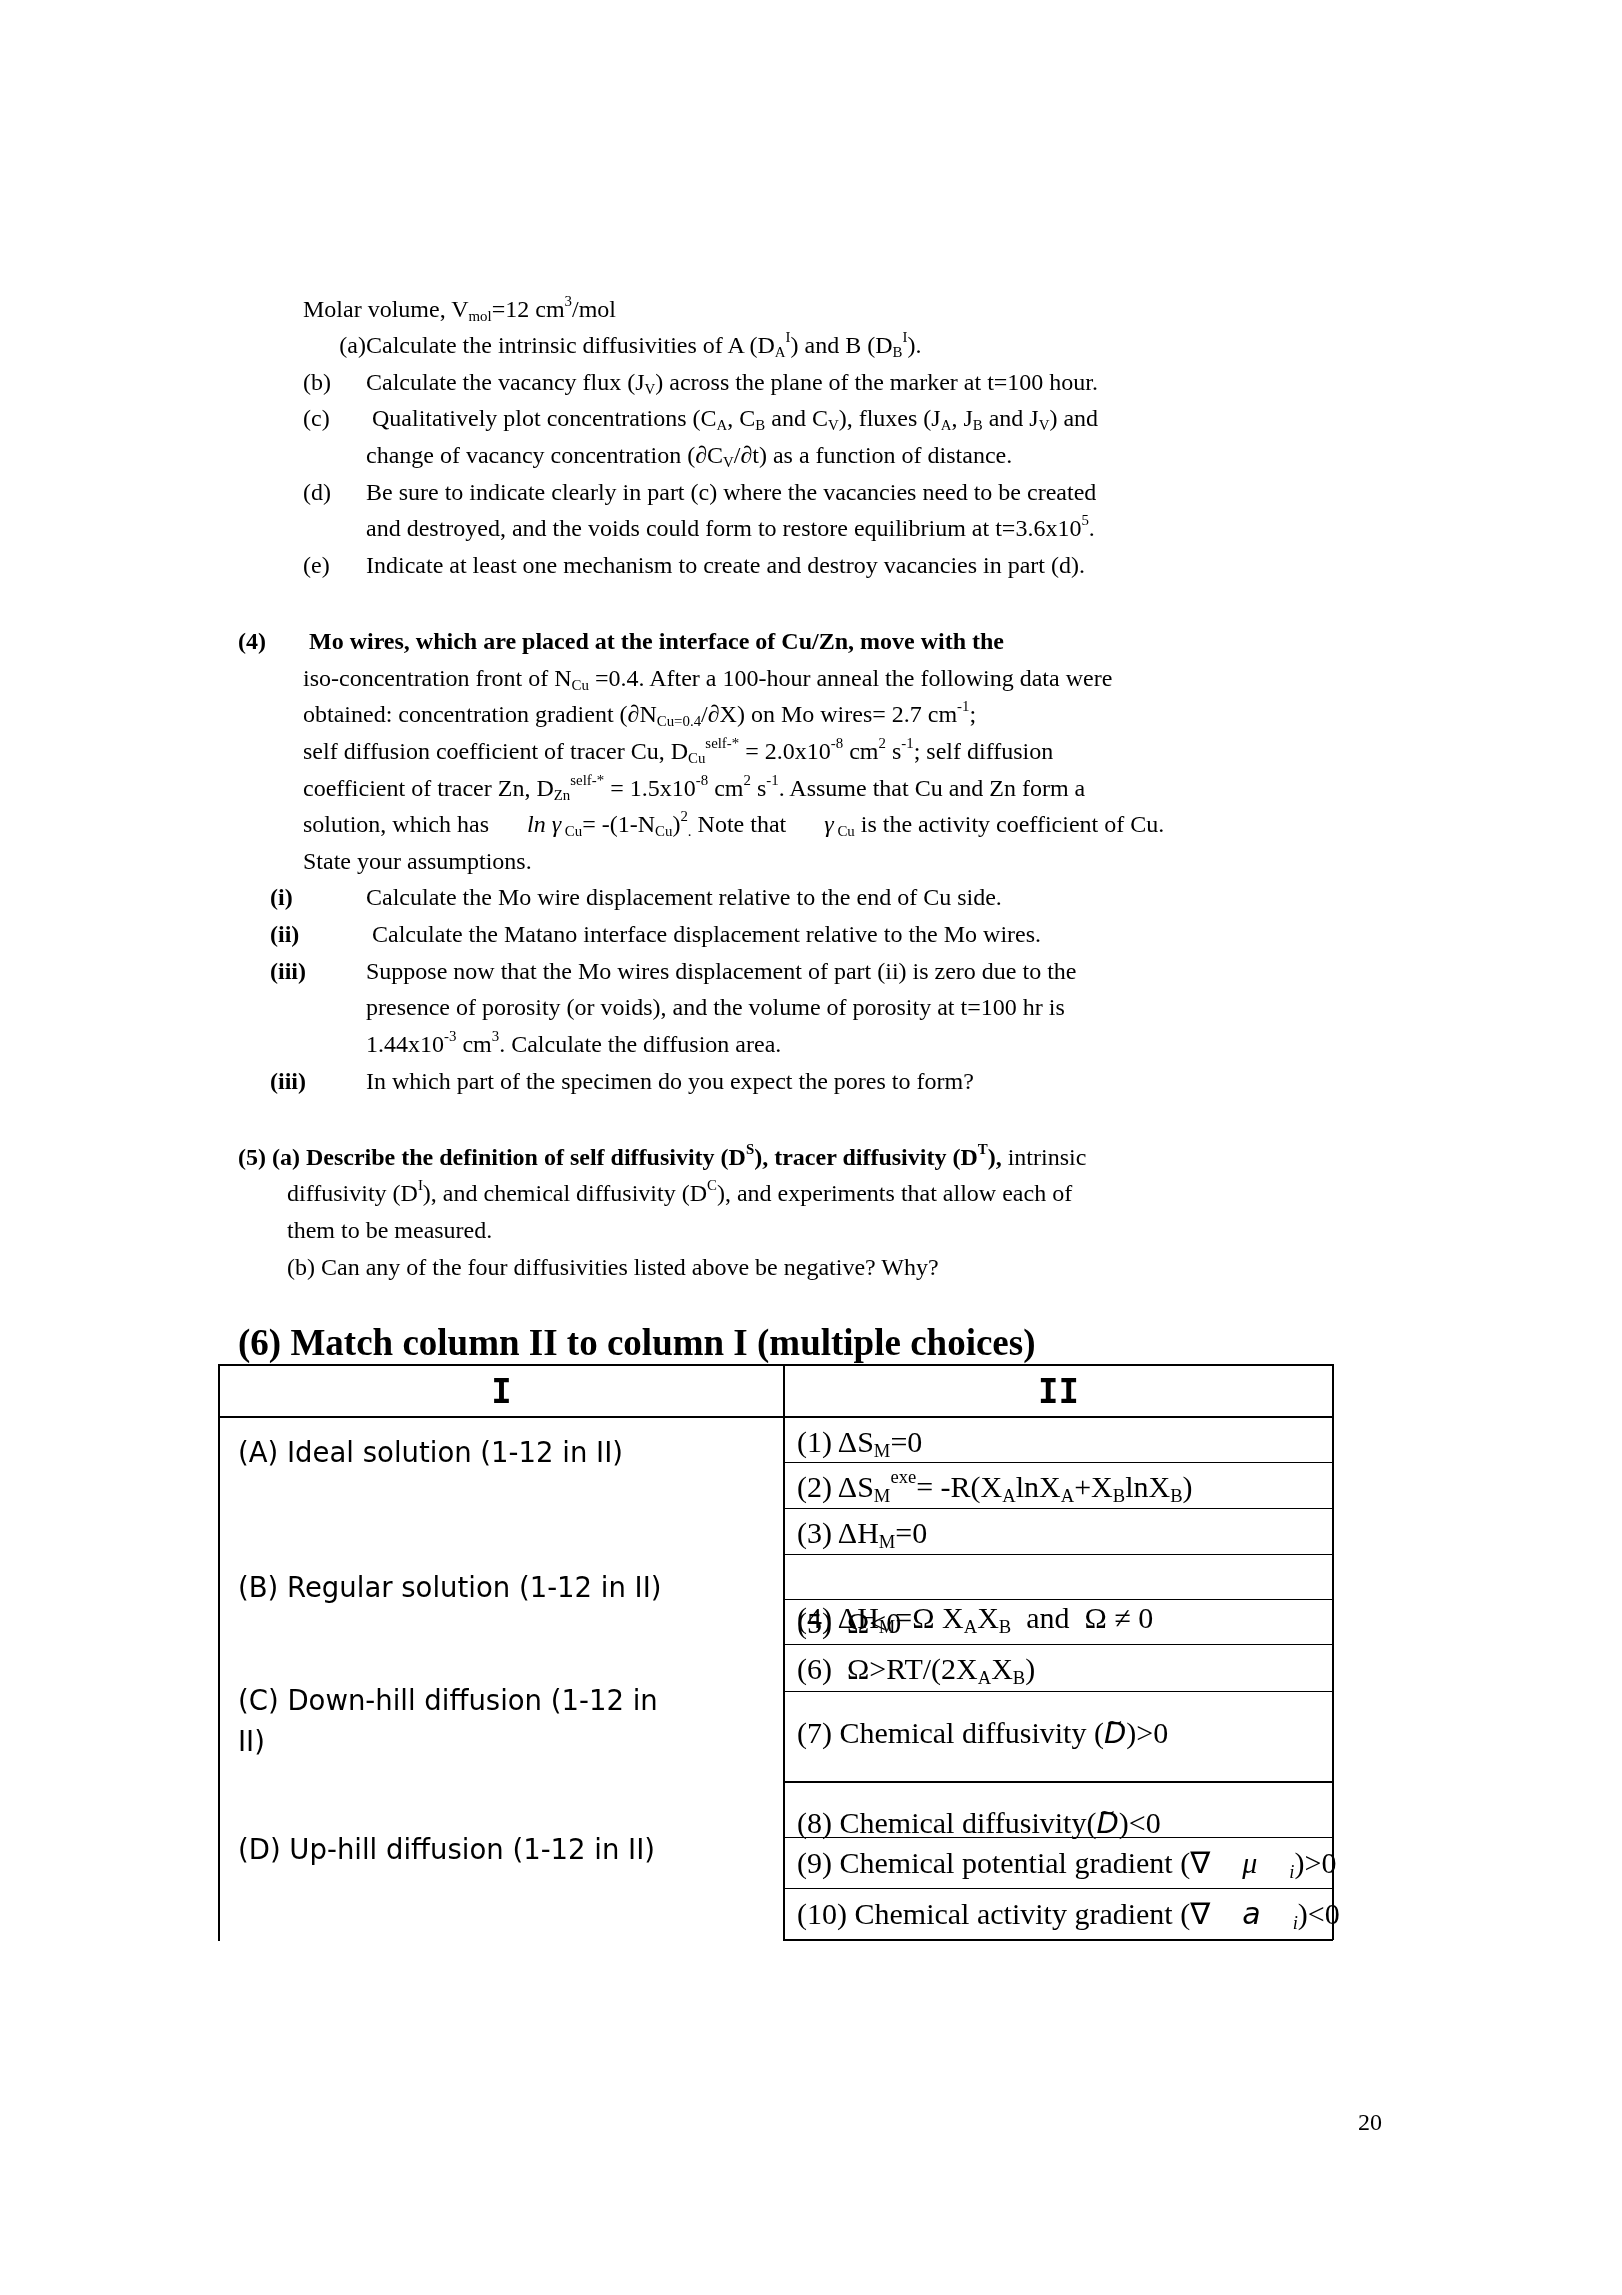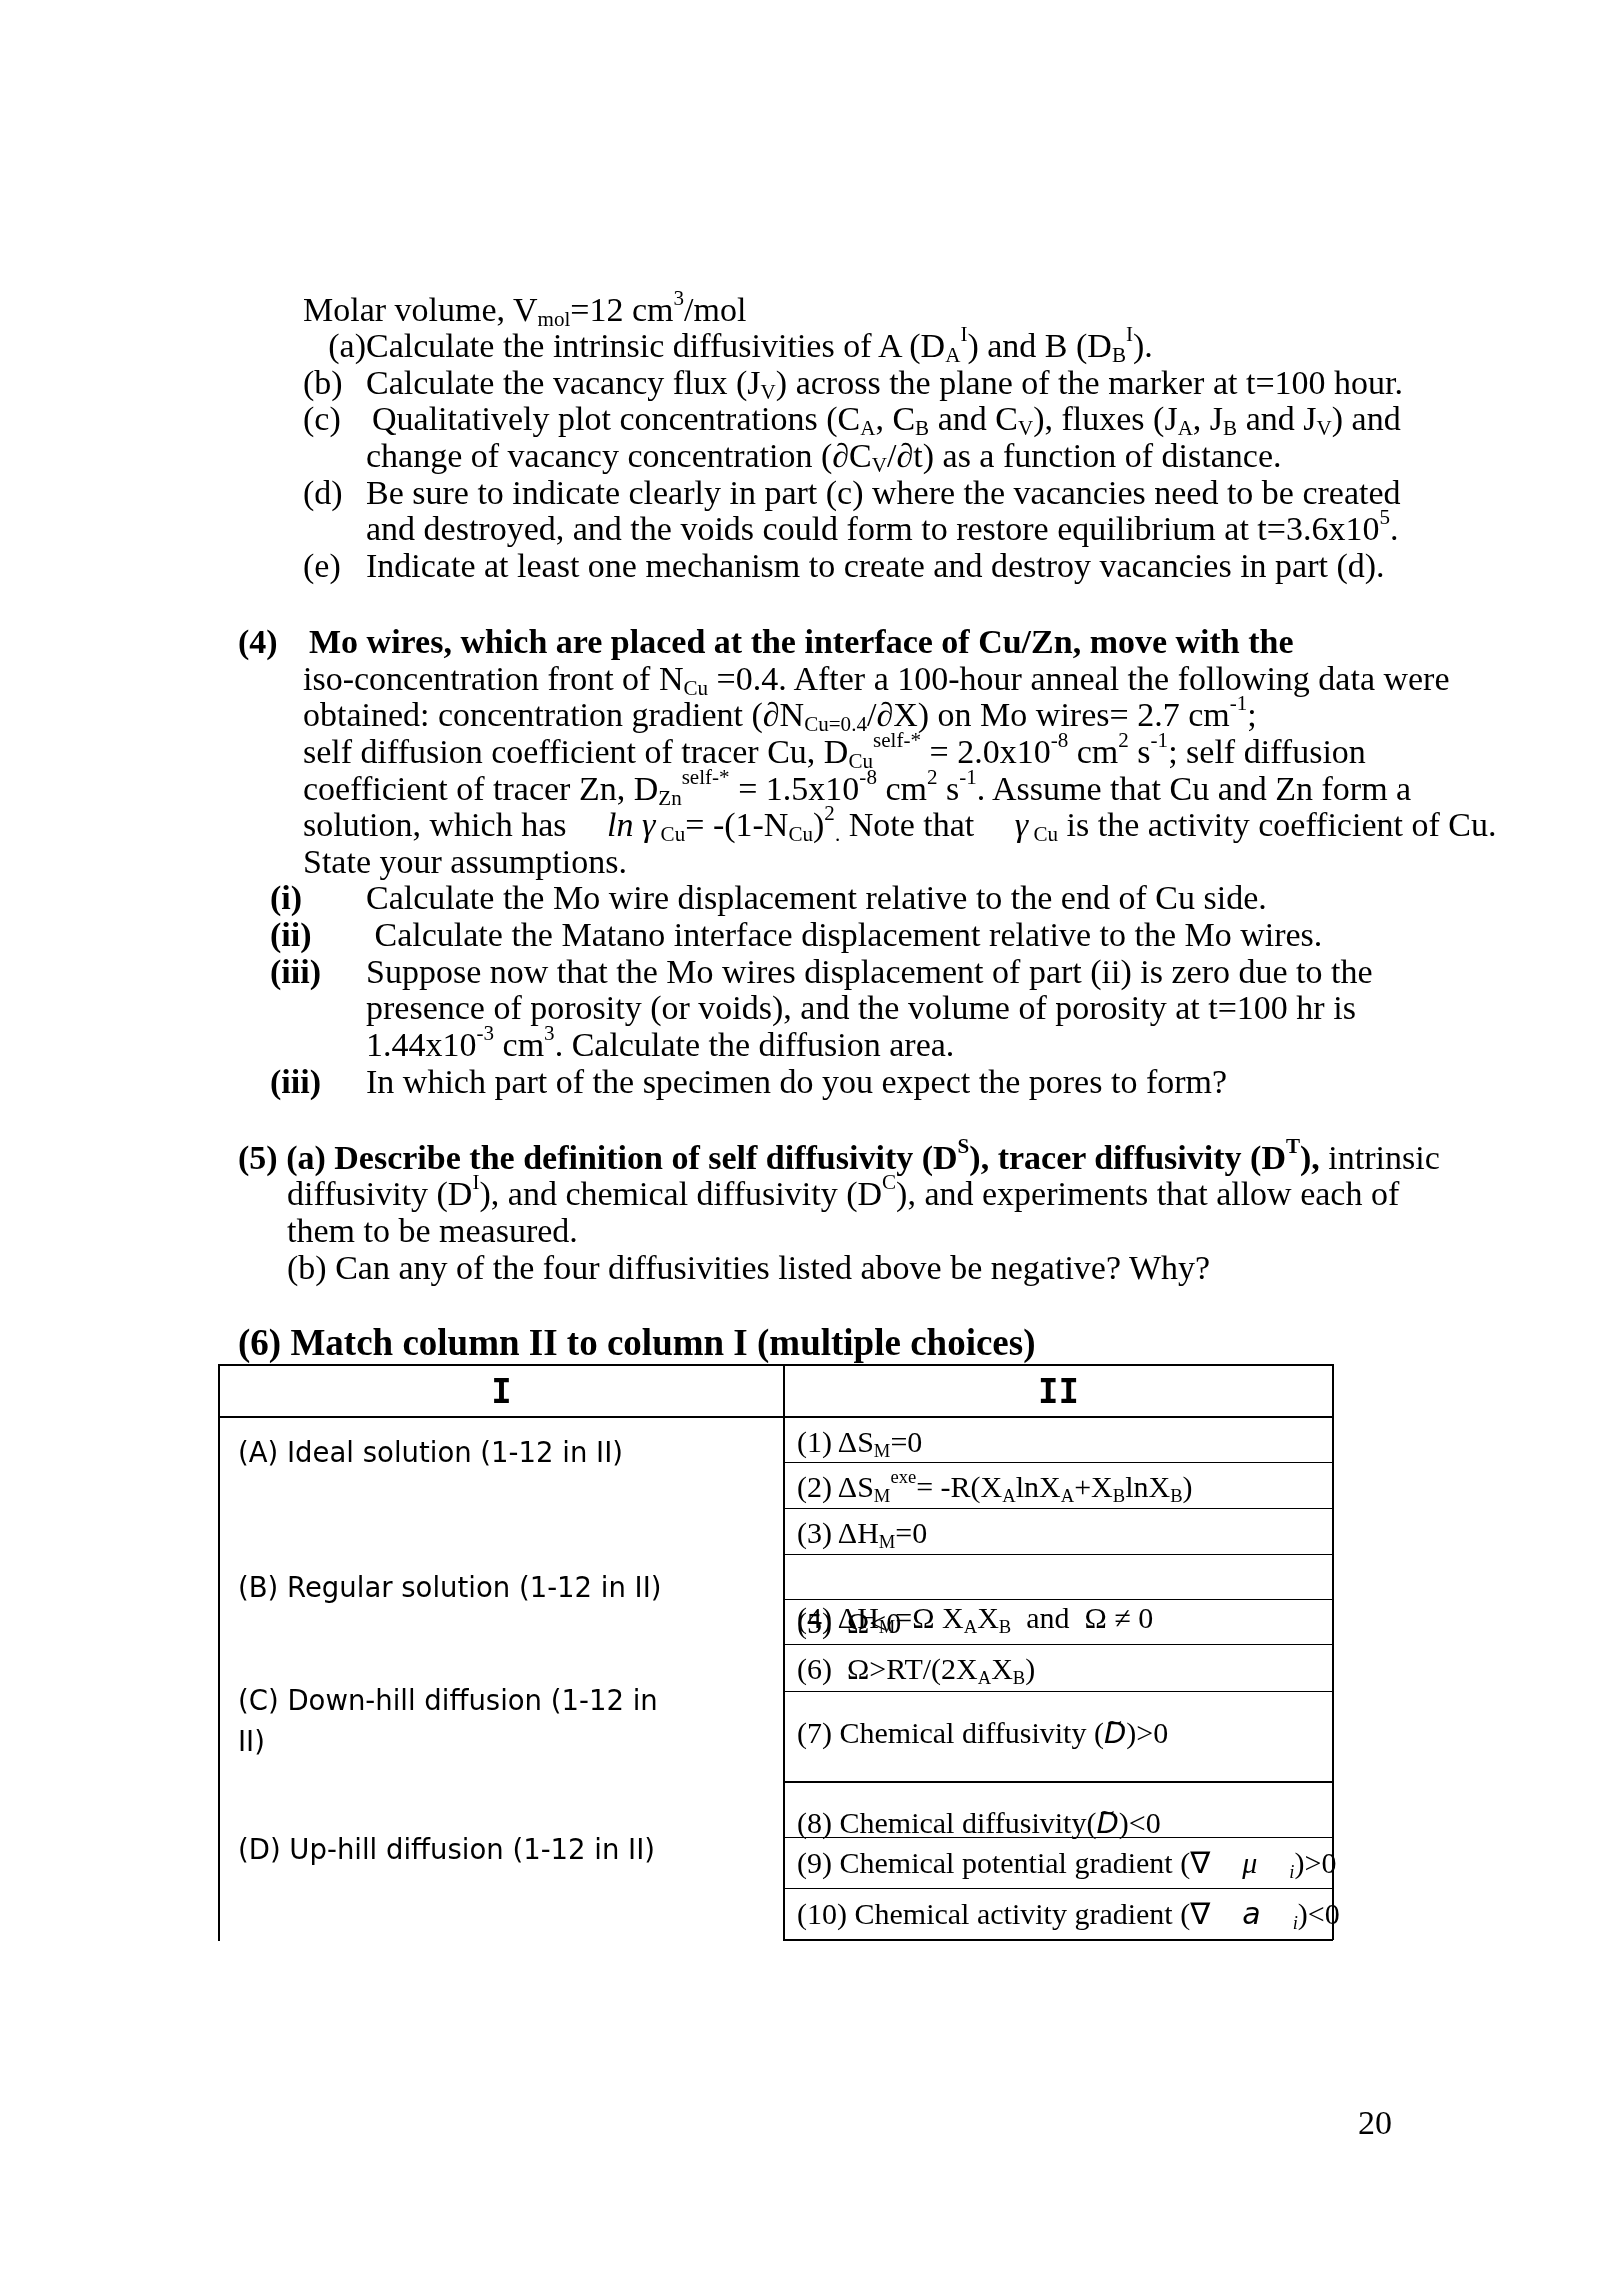--- a/index.html
+++ b/index.html
@@ -1,19 +1,19 @@
 <!DOCTYPE html>
 <html style="font-size:10.5px"><head>
 <meta charset="utf-8">
 <style>
   html, body { margin: 0; padding: 0; background: #ffffff; }
   body { width: 1623px; height: 2295px; position: relative; overflow: hidden;
          font-family: "Liberation Serif", serif; color: #000; }
   .abs { position: absolute; white-space: nowrap; }
-  .t { font-size: 34px; line-height: 37px; }
+  .t { font-size: 24px; line-height: 37px; }
   .b { font-weight: bold; }
   sub, sup { font-size: 0.62em; line-height: 0; }
   sub { vertical-align: -0.25em; }
   sup { vertical-align: 0.75em; }
   .lab { display: inline-block; }
   .h6 { font-size: 37px; font-weight: bold; line-height: 42px; }
   
   .tbl-line { position: absolute; background: #000; }
   .colI { font-family: "DejaVu Sans", sans-serif; font-weight: normal; font-size: 27.5px; line-height: 41px; }
   .hdr { font-family: "DejaVu Sans Mono", monospace; font-weight: bold; font-size: 34px; }

